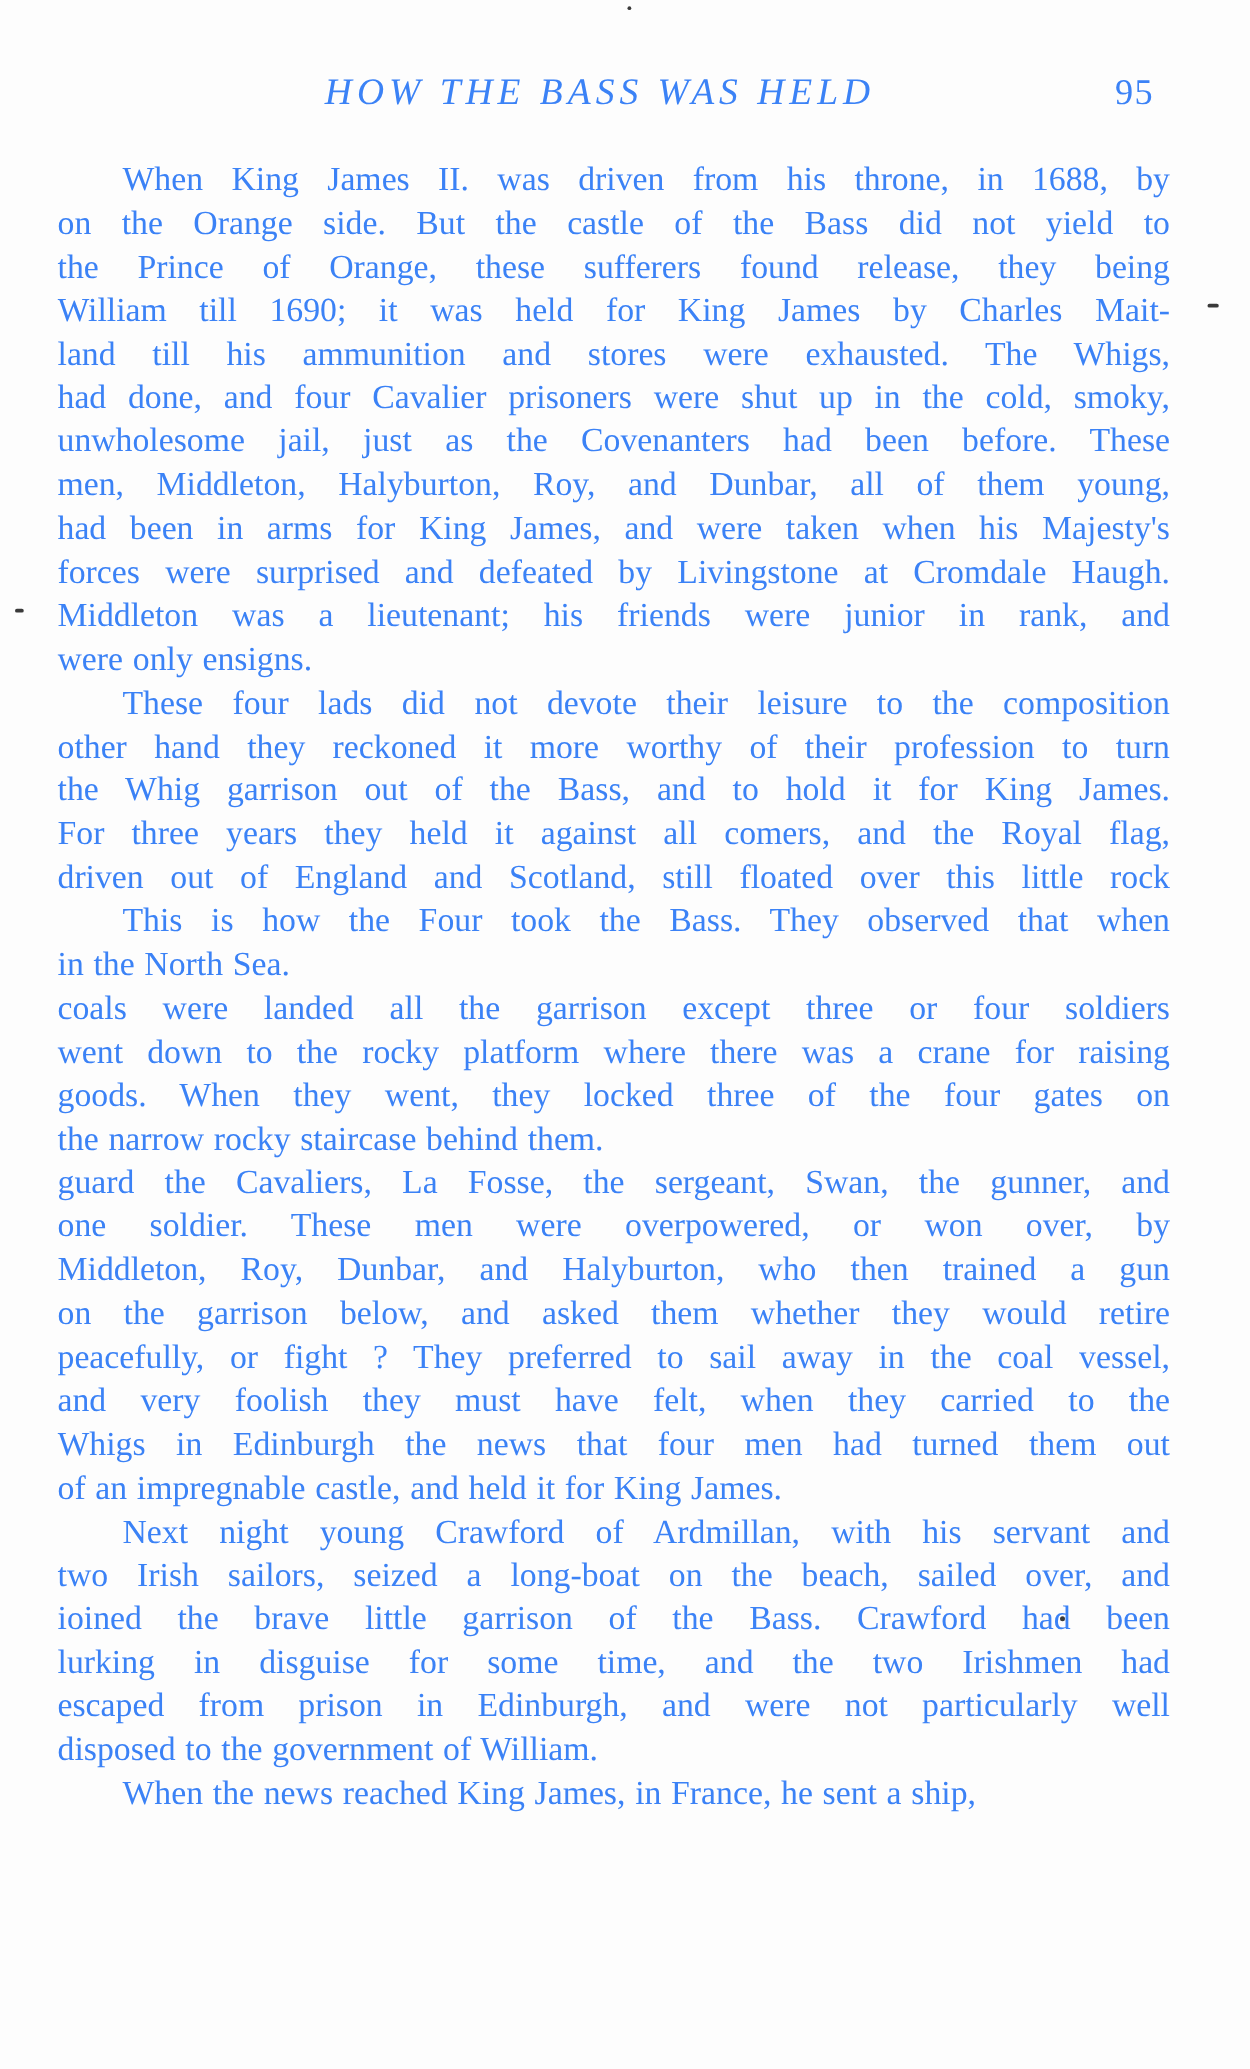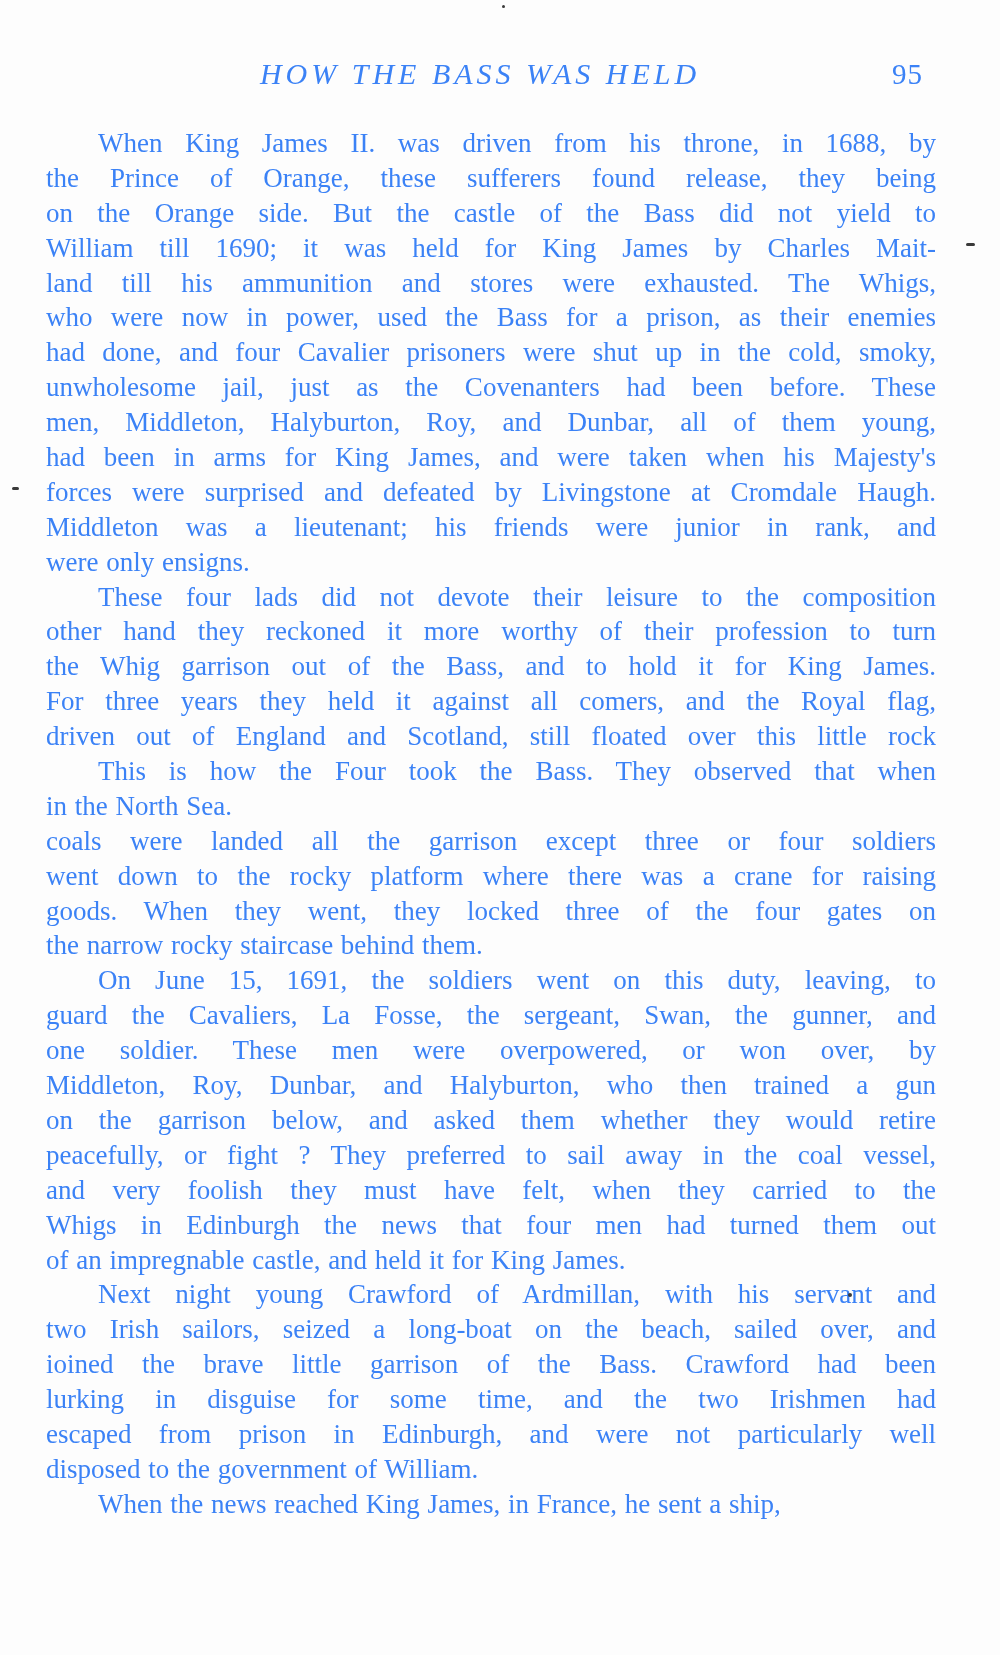--- a/index.html
+++ b/index.html
@@ -75,44 +75,42 @@
 
 <div class="page">
 
   <div class="running-header">
     <div class="header-title">HOW THE BASS WAS HELD</div>
     <div class="page-number">95</div>
   </div>
 
   <div class="body-text" id="body-text">
       <div class="line indent">When King James II. was driven from his throne, in 1688, by</div>
+      <div class="line">on the Orange side. But the castle of the Bass did not yield to</div>
       <div class="line">the Prince of Orange, these sufferers found release, they being</div>
-      <div class="line">on the Orange side. But the castle of the Bass did not yield to</div>
       <div class="line">William till 1690; it was held for King James by Charles Mait-</div>
       <div class="line">land till his ammunition and stores were exhausted. The Whigs,</div>
-      <div class="line">who were now in power, used the Bass for a prison, as their enemies</div>
       <div class="line">had done, and four Cavalier prisoners were shut up in the cold, smoky,</div>
       <div class="line">unwholesome jail, just as the Covenanters had been before. These</div>
       <div class="line">men, Middleton, Halyburton, Roy, and Dunbar, all of them young,</div>
       <div class="line">had been in arms for King James, and were taken when his Majesty's</div>
       <div class="line">forces were surprised and defeated by Livingstone at Cromdale Haugh.</div>
       <div class="line">Middleton was a lieutenant; his friends were junior in rank, and</div>
       <div class="line last">were only ensigns.</div>
       <div class="line indent">These four lads did not devote their leisure to the composition</div>
       <div class="line">other hand they reckoned it more worthy of their profession to turn</div>
       <div class="line">the Whig garrison out of the Bass, and to hold it for King James.</div>
       <div class="line">For three years they held it against all comers, and the Royal flag,</div>
       <div class="line">driven out of England and Scotland, still floated over this little rock</div>
       <div class="line indent">This is how the Four took the Bass. They observed that when</div>
       <div class="line last">in the North Sea.</div>
       <div class="line">coals were landed all the garrison except three or four soldiers</div>
       <div class="line">went down to the rocky platform where there was a crane for raising</div>
       <div class="line">goods. When they went, they locked three of the four gates on</div>
       <div class="line last">the narrow rocky staircase behind them.</div>
-      <div class="line indent">On June 15, 1691, the soldiers went on this duty, leaving, to</div>
       <div class="line">guard the Cavaliers, La Fosse, the sergeant, Swan, the gunner, and</div>
       <div class="line">one soldier. These men were overpowered, or won over, by</div>
       <div class="line">Middleton, Roy, Dunbar, and Halyburton, who then trained a gun</div>
       <div class="line">on the garrison below, and asked them whether they would retire</div>
       <div class="line">peacefully, or fight ? They preferred to sail away in the coal vessel,</div>
       <div class="line">and very foolish they must have felt, when they carried to the</div>
       <div class="line">Whigs in Edinburgh the news that four men had turned them out</div>
       <div class="line last">of an impregnable castle, and held it for King James.</div>
       <div class="line indent">Next night young Crawford of Ardmillan, with his servant and</div>
       <div class="line">two Irish sailors, seized a long-boat on the beach, sailed over, and</div>

